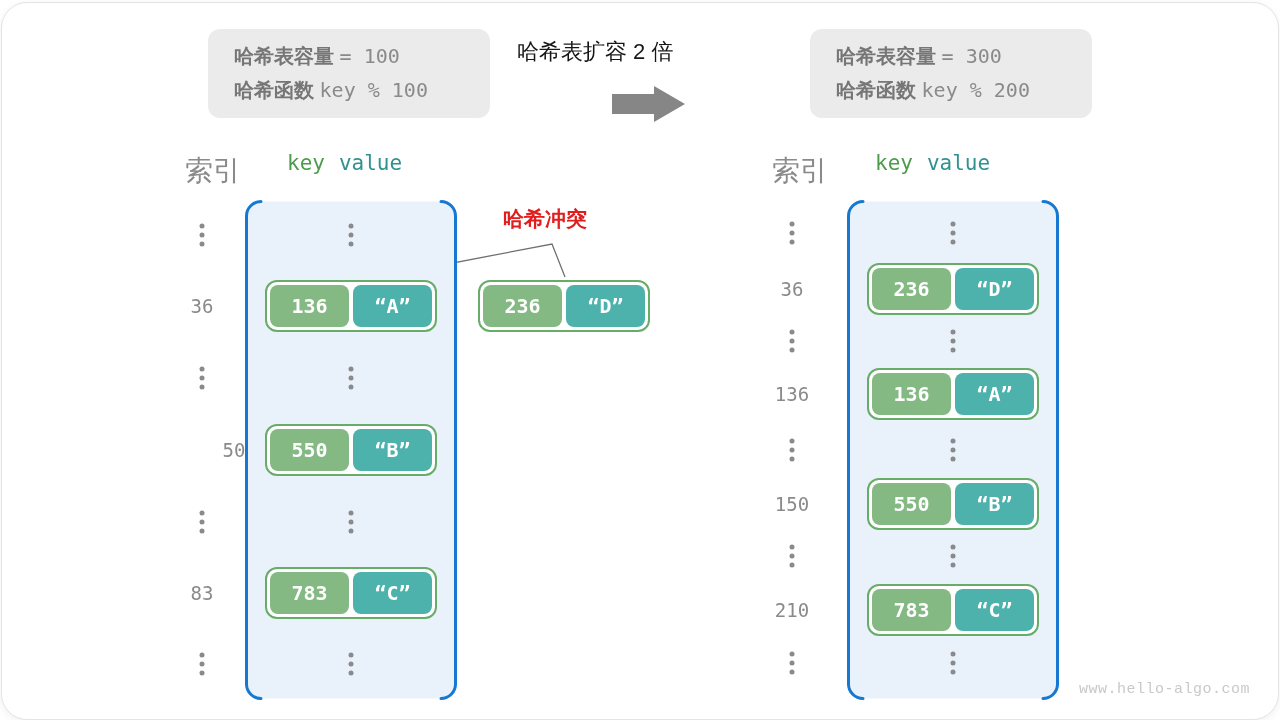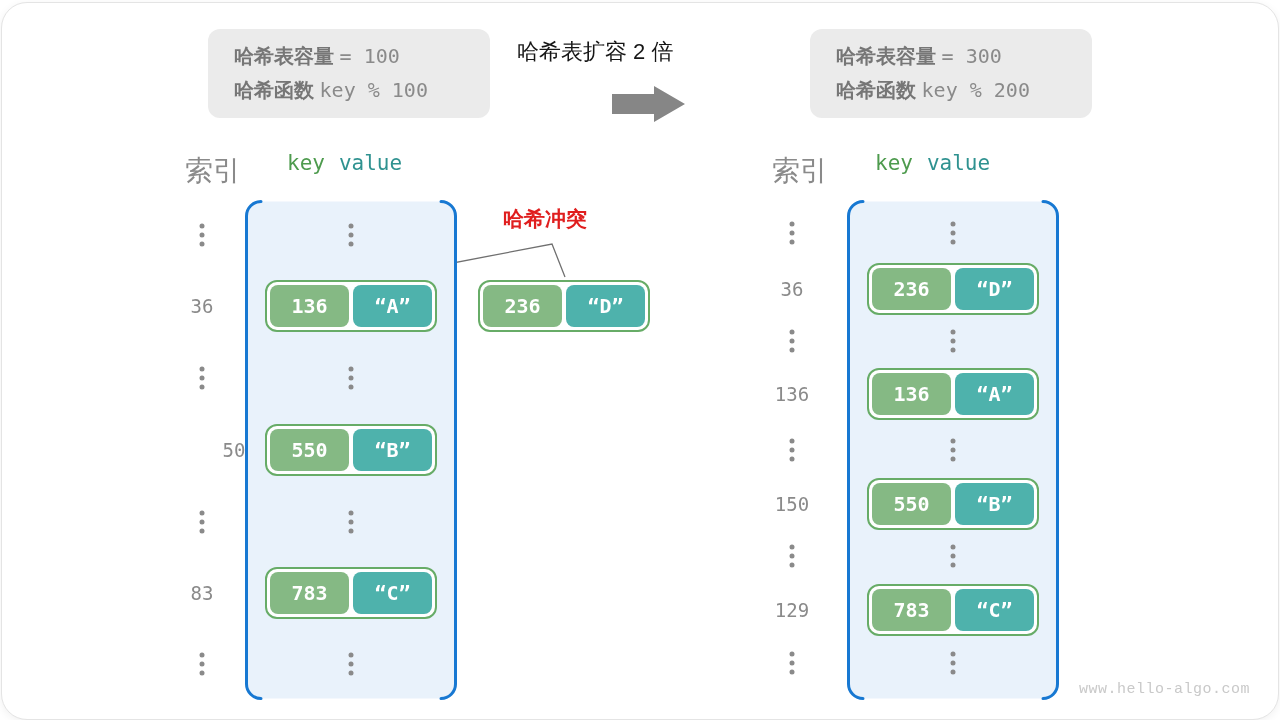--- a/index.html
+++ b/index.html
@@ -248,21 +248,21 @@
     <div class="abs dots" style="left: 790px; top: 553px;">
       <span class="dot"></span>
       <span class="dot"></span>
       <span class="dot"></span>
     </div>
     <div class="abs dots" style="left: 951px; top: 553px;">
       <span class="dot"></span>
       <span class="dot"></span>
       <span class="dot"></span>
     </div>
-    <div class="abs index-label" style="left: 790px; top: 607px;">129</div>
+    <div class="abs index-label" style="left: 790px; top: 607px;">210</div>
     <div class="abs pair" style="left: 951px; top: 607px;">
       <div class="cell key">783</div>
       <div class="cell value">“C”</div>
     </div>
     <div class="abs dots" style="left: 790px; top: 660px;">
       <span class="dot"></span>
       <span class="dot"></span>
       <span class="dot"></span>
     </div>
     <div class="abs dots" style="left: 951px; top: 660px;">

